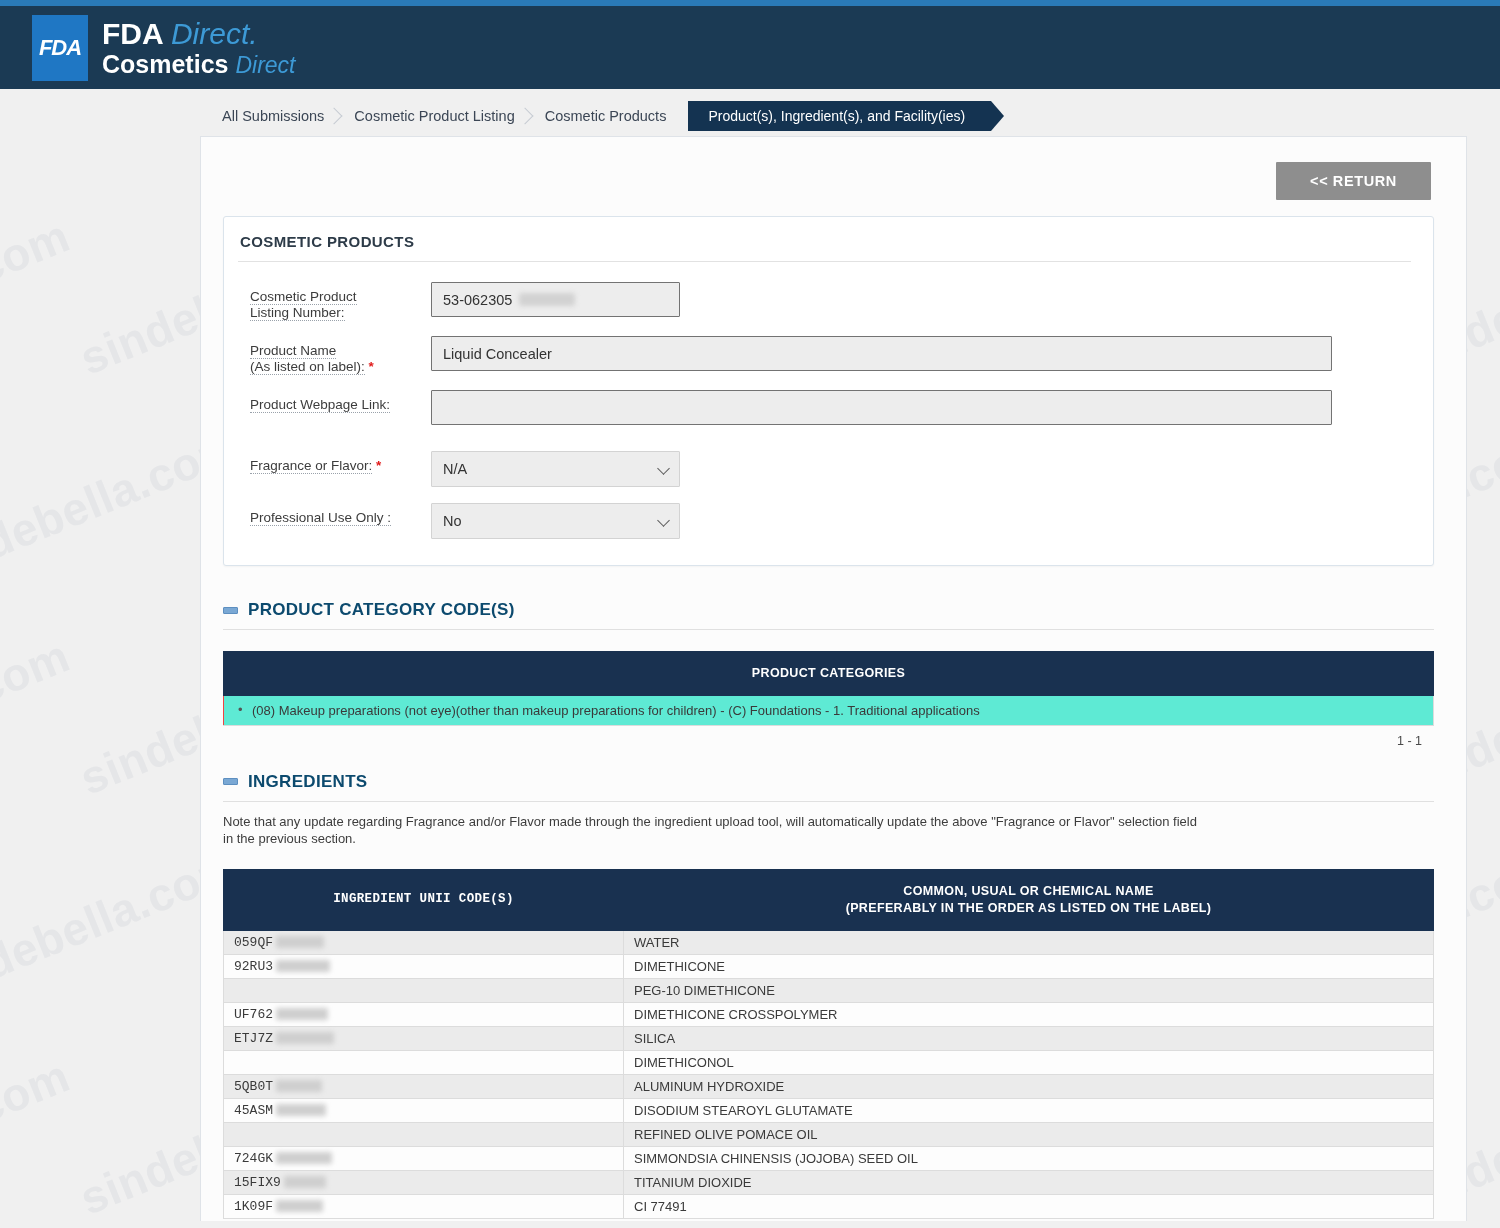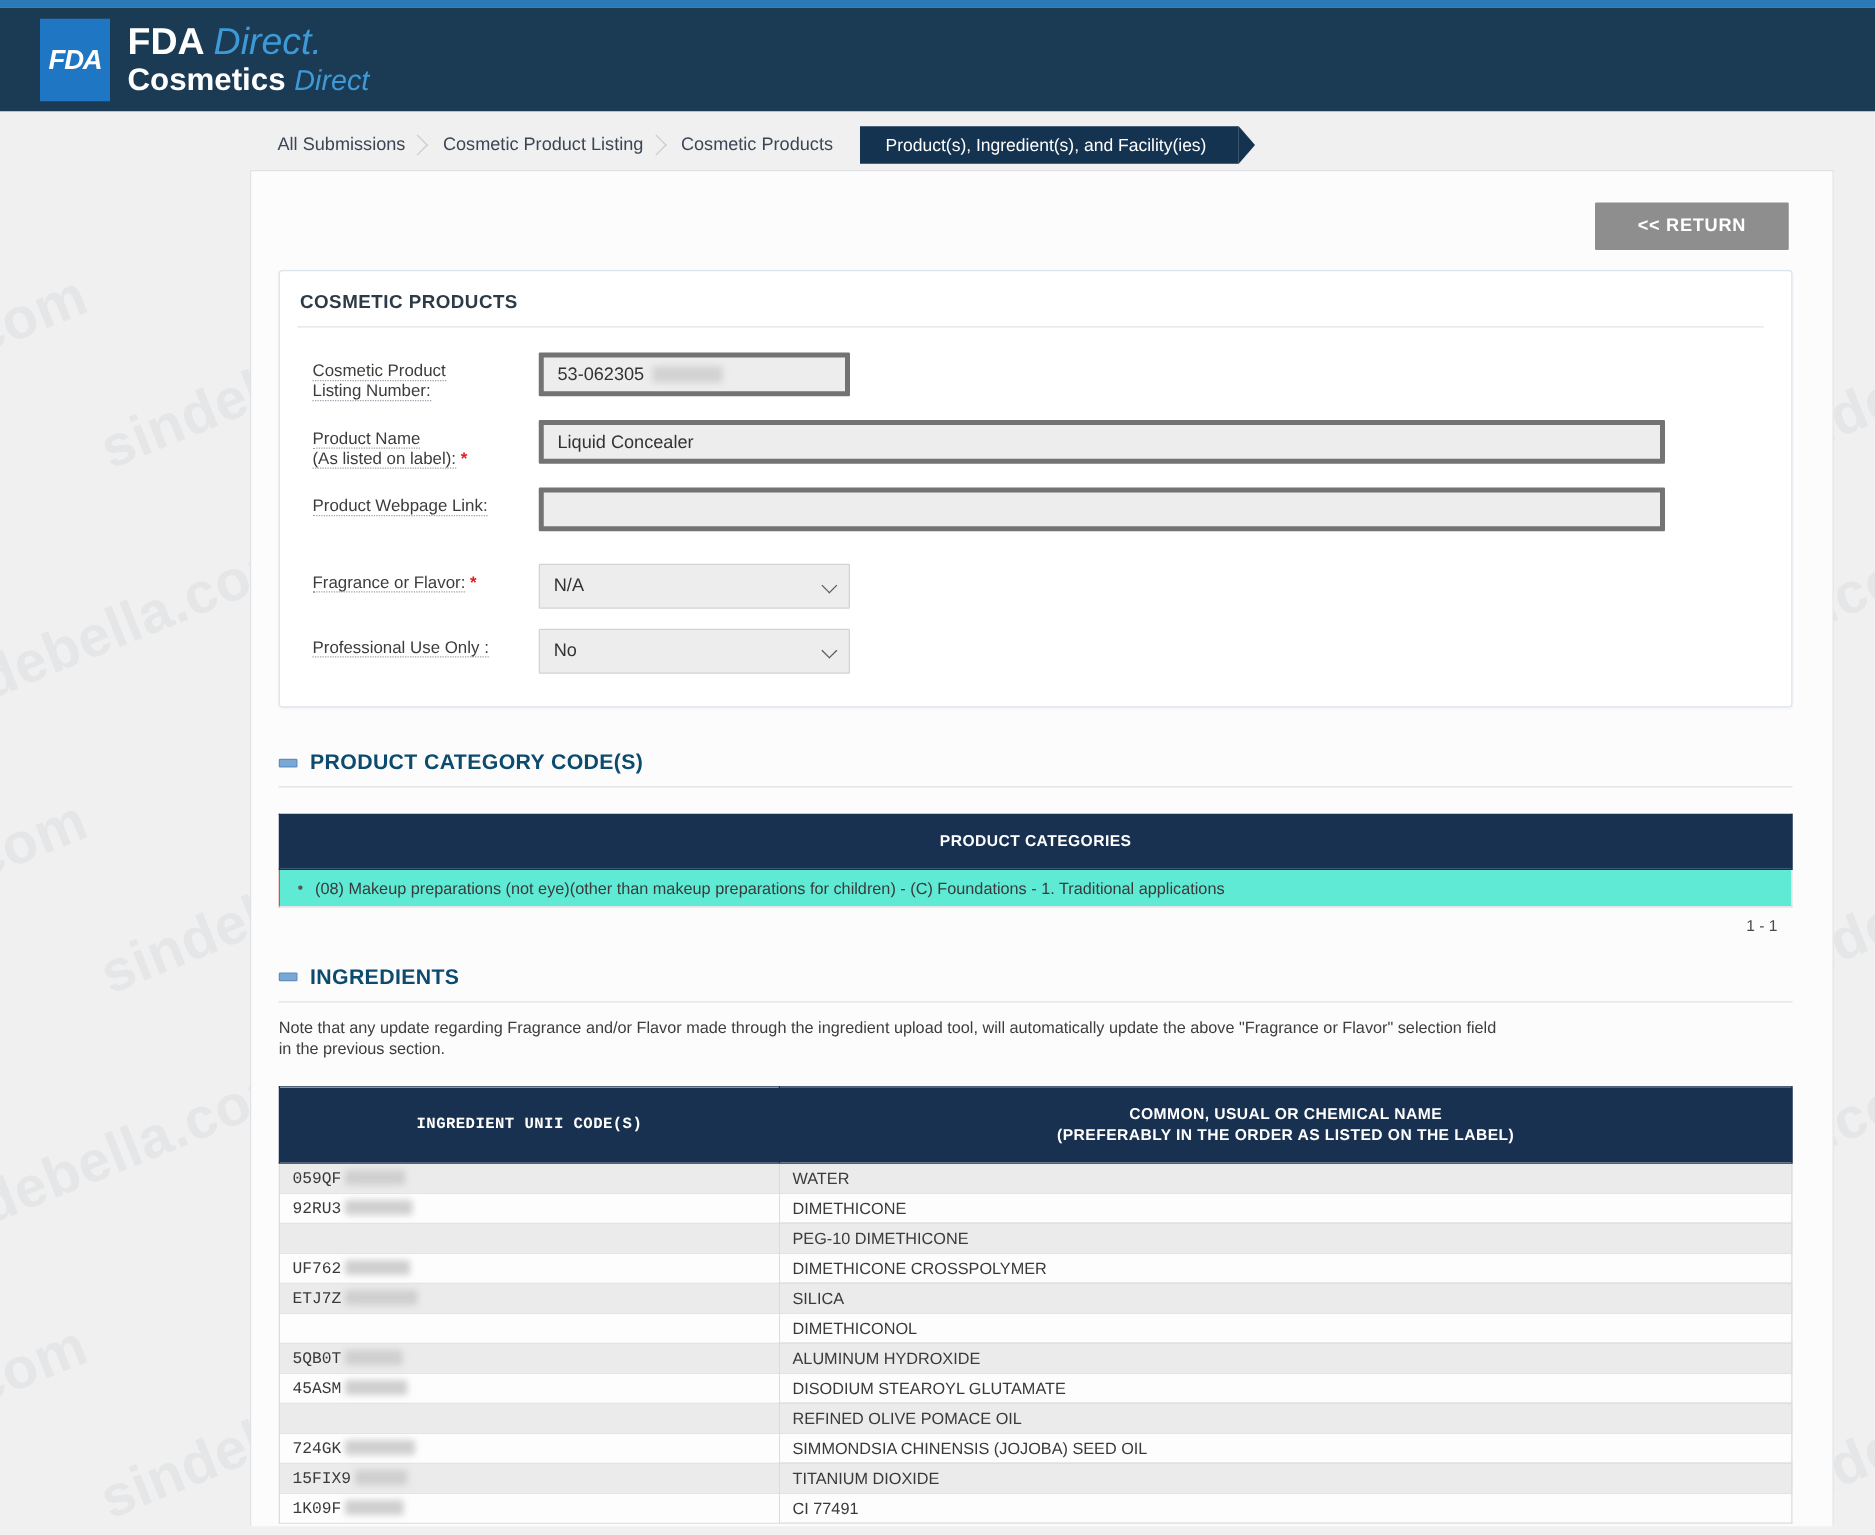--- a/index.html
+++ b/index.html
@@ -181,21 +181,21 @@
     color: #3c3c3c;
     line-height: 1.15;
     padding-top: 7px;
     padding-left: 14px;
   }
   .f-label .ul { border-bottom: 1px dotted #9aa2ab; }
   .req { color: #e01b1b; font-weight: 700; }
   .f-field { flex: 1 1 auto; }
   .inp {
     background: #ededed;
-    border: 4px solid #737373;
+    border: 1px solid #737373;
     height: 35px;
     font-family: "Liberation Sans", sans-serif;
     font-size: 14.5px;
     color: #333;
     padding: 0 11px;
     width: 100%;
     border-radius: 1px;
   }
   .inp.short { width: 249px; }
   .inp.wide { width: 901px; }

